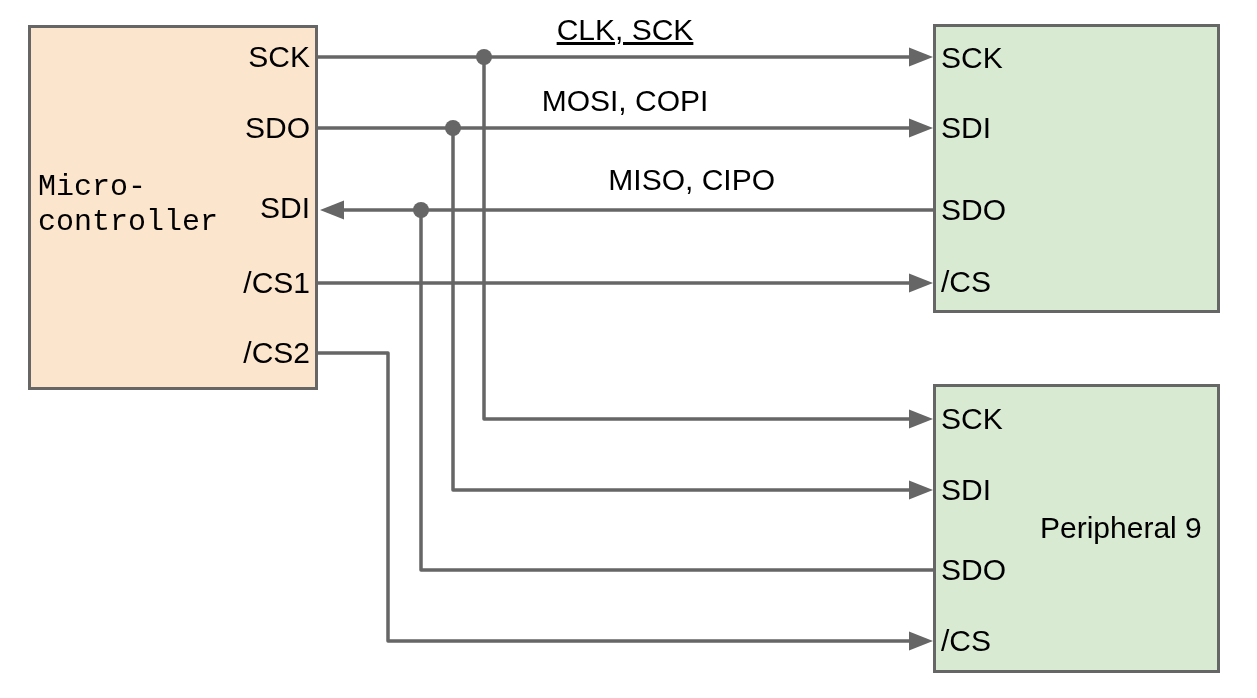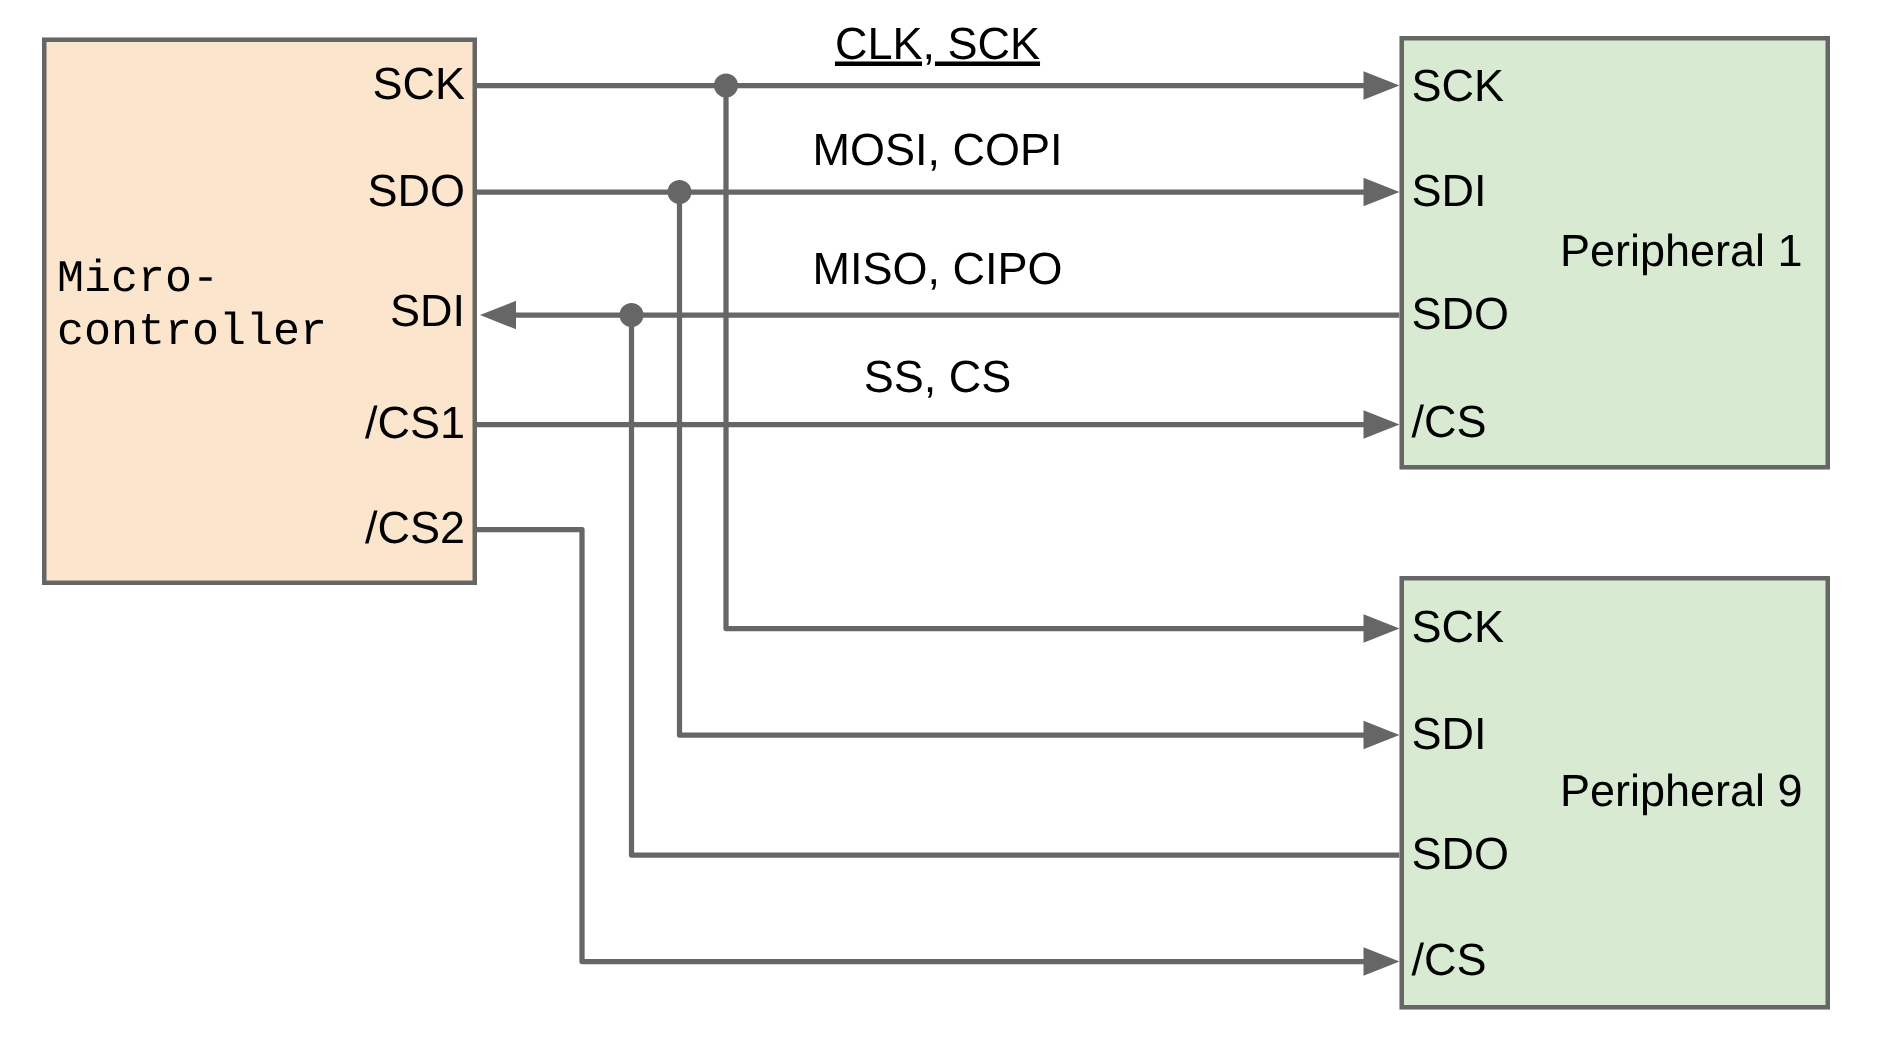--- a/index.html
+++ b/index.html
@@ -78,33 +78,31 @@
   <div class="txt block-label" style="left:38px; top:170px;font-family:Liberation Mono, monospace;">Micro-
 controller</div>
 
   <div class="txt mc-pin" style="top:39px;">SCK</div>
   <div class="txt mc-pin" style="top:110px;">SDO</div>
   <div class="txt mc-pin" style="top:190px;">SDI</div>
   <div class="txt mc-pin" style="top:265px;">/CS1</div>
   <div class="txt mc-pin" style="top:335px;">/CS2</div>
 
   <div class="box peripheral" style="left:933px; top:24px; width:287px; height:289px;"></div>
-  <div class="txt block-label" style="left:1040px; top:150px;">Peripheral 1</div>
 
   <div class="txt p-pin" style="top:40px;">SCK</div>
   <div class="txt p-pin" style="top:110px;">SDI</div>
   <div class="txt p-pin" style="top:192px;">SDO</div>
   <div class="txt p-pin" style="top:264px;">/CS</div>
 
   <div class="box peripheral" style="left:933px; top:384px; width:287px; height:289px;"></div>
   <div class="txt block-label" style="left:1040px; top:510px;">Peripheral 9</div>
 
   <div class="txt p-pin" style="top:401px;">SCK</div>
   <div class="txt p-pin" style="top:472px;">SDI</div>
   <div class="txt p-pin" style="top:552px;">SDO</div>
   <div class="txt p-pin" style="top:623px;">/CS</div>
 
   <div class="txt bus-label" style="top:12px;text-decoration:underline;">CLK, SCK</div>
   <div class="txt bus-label" style="top:83px;">MOSI, COPI</div>
-  <div class="txt bus-label" style="top:162px;">MISO, CIPO</div>
-  <div class="txt bus-label" style="top:234px;">SS, CS</div>
+  <div class="txt bus-label" style="top:162px;text-align:right;">MISO, CIPO</div>
 
 </div>
 
 </body></html>

